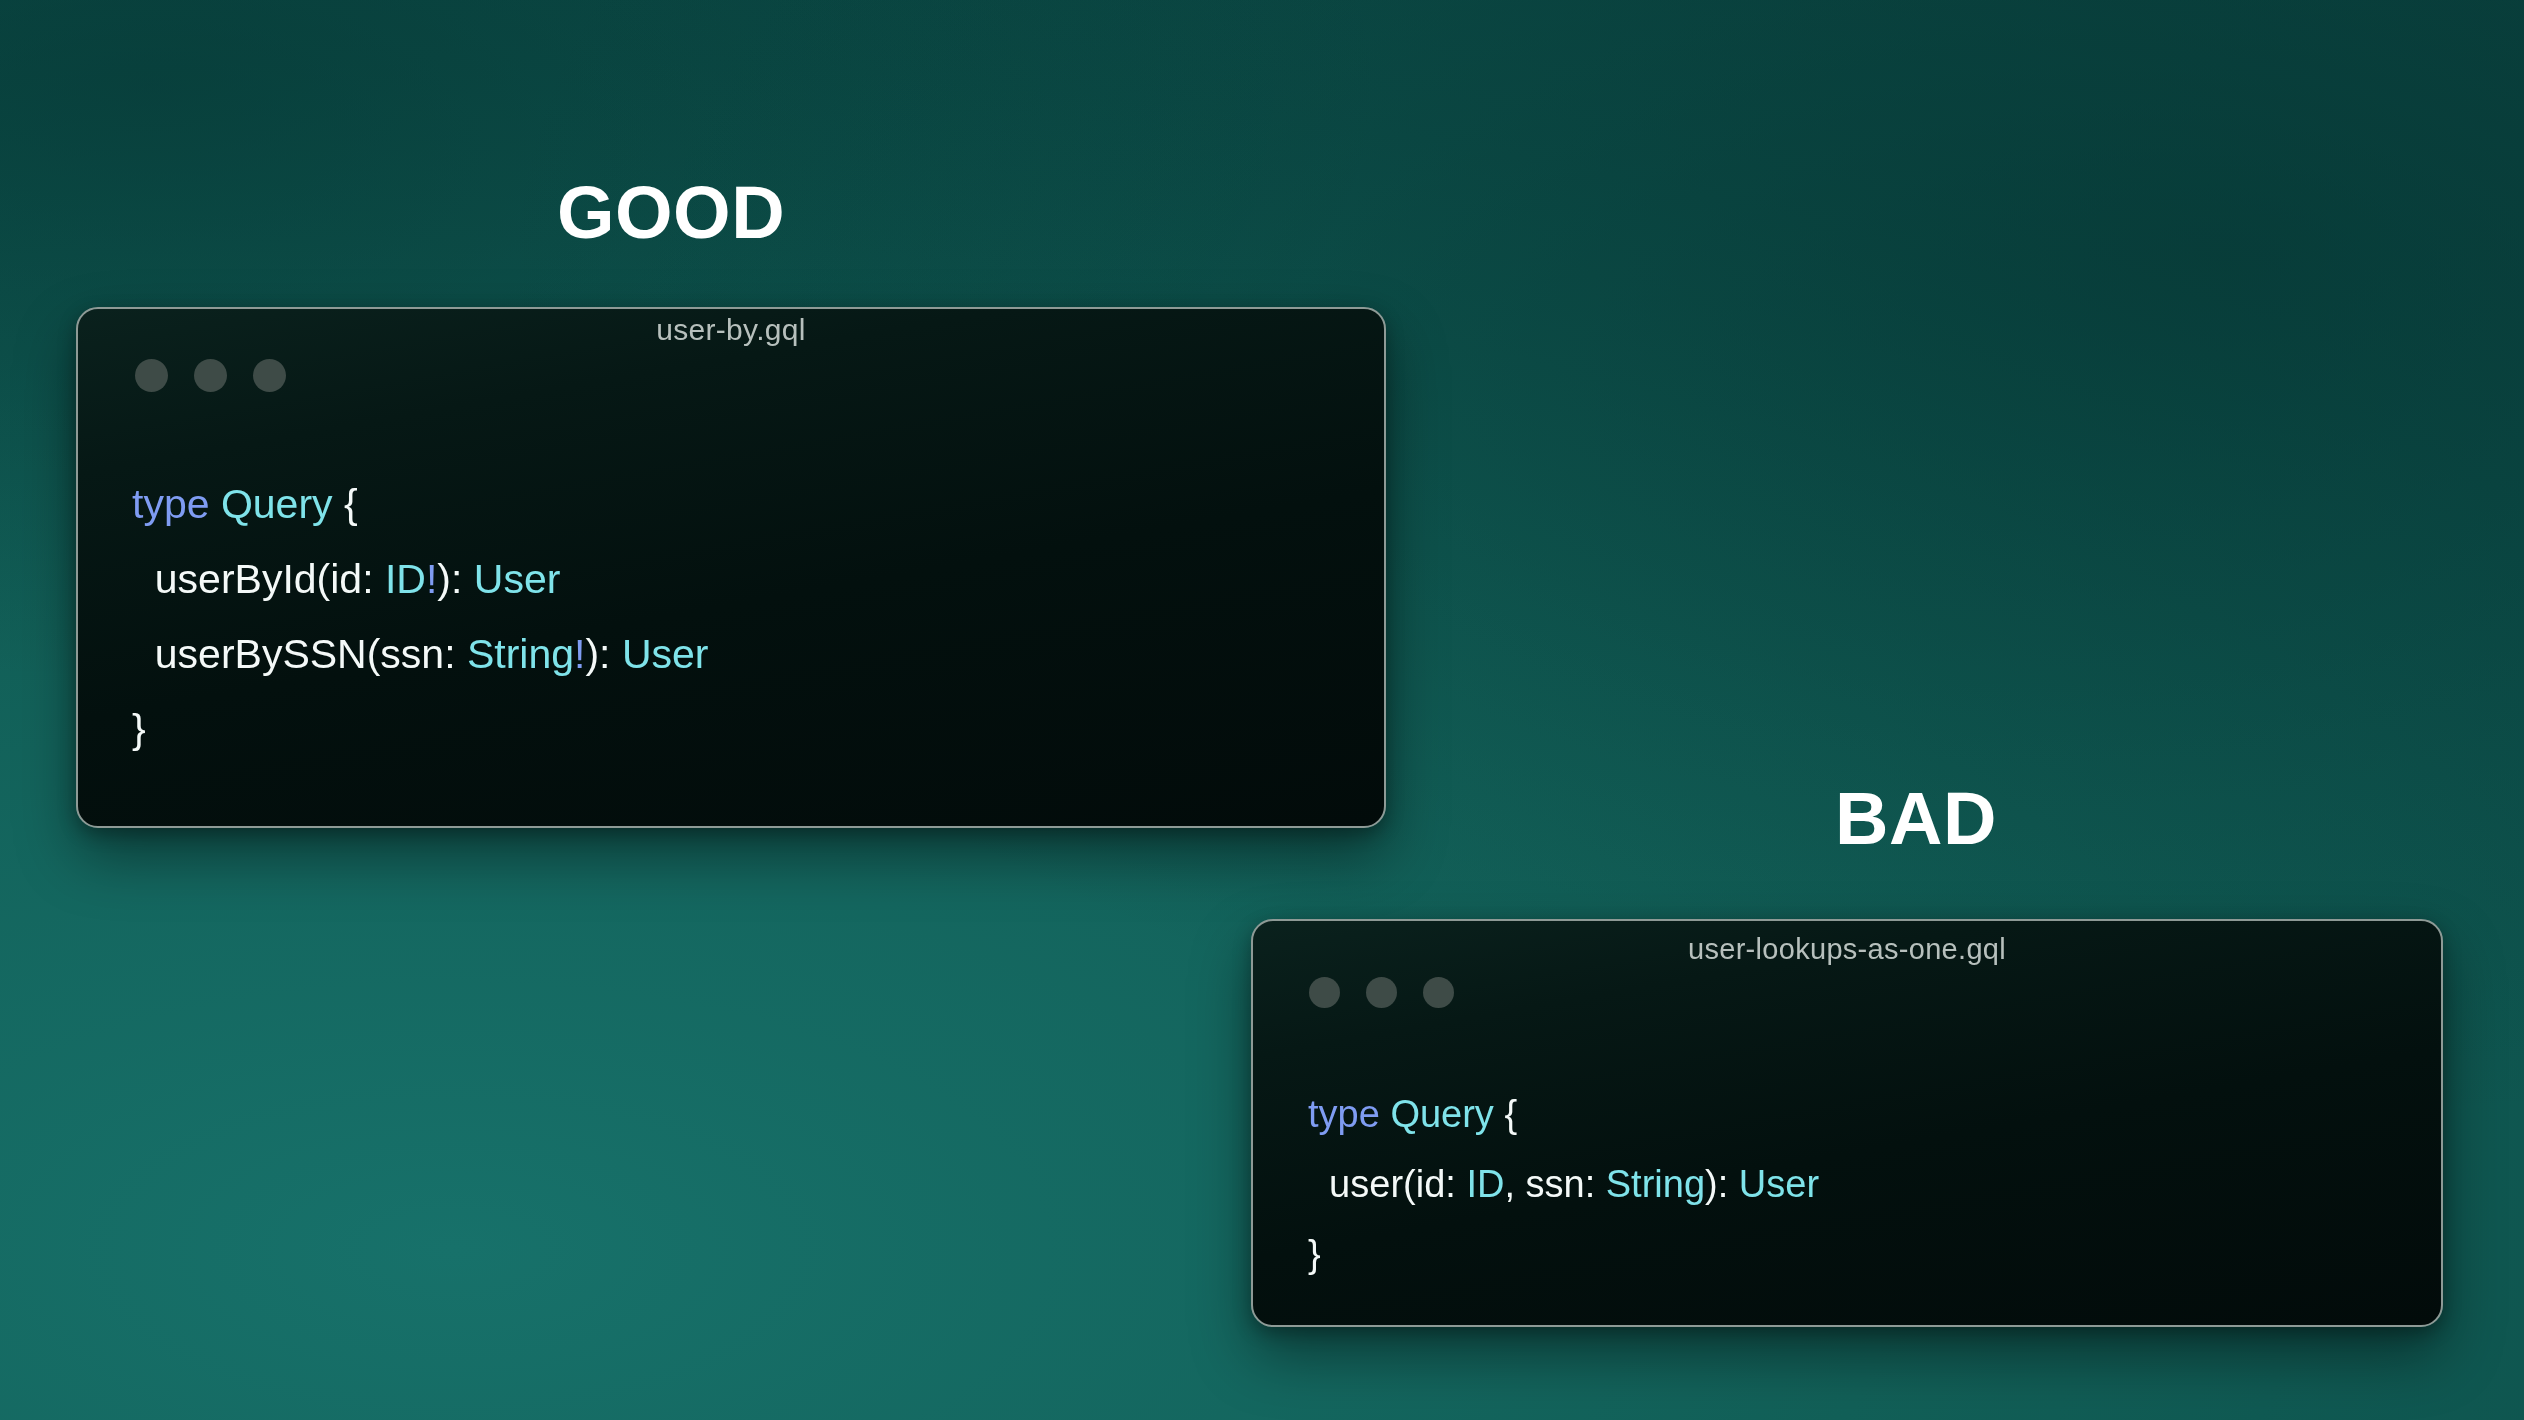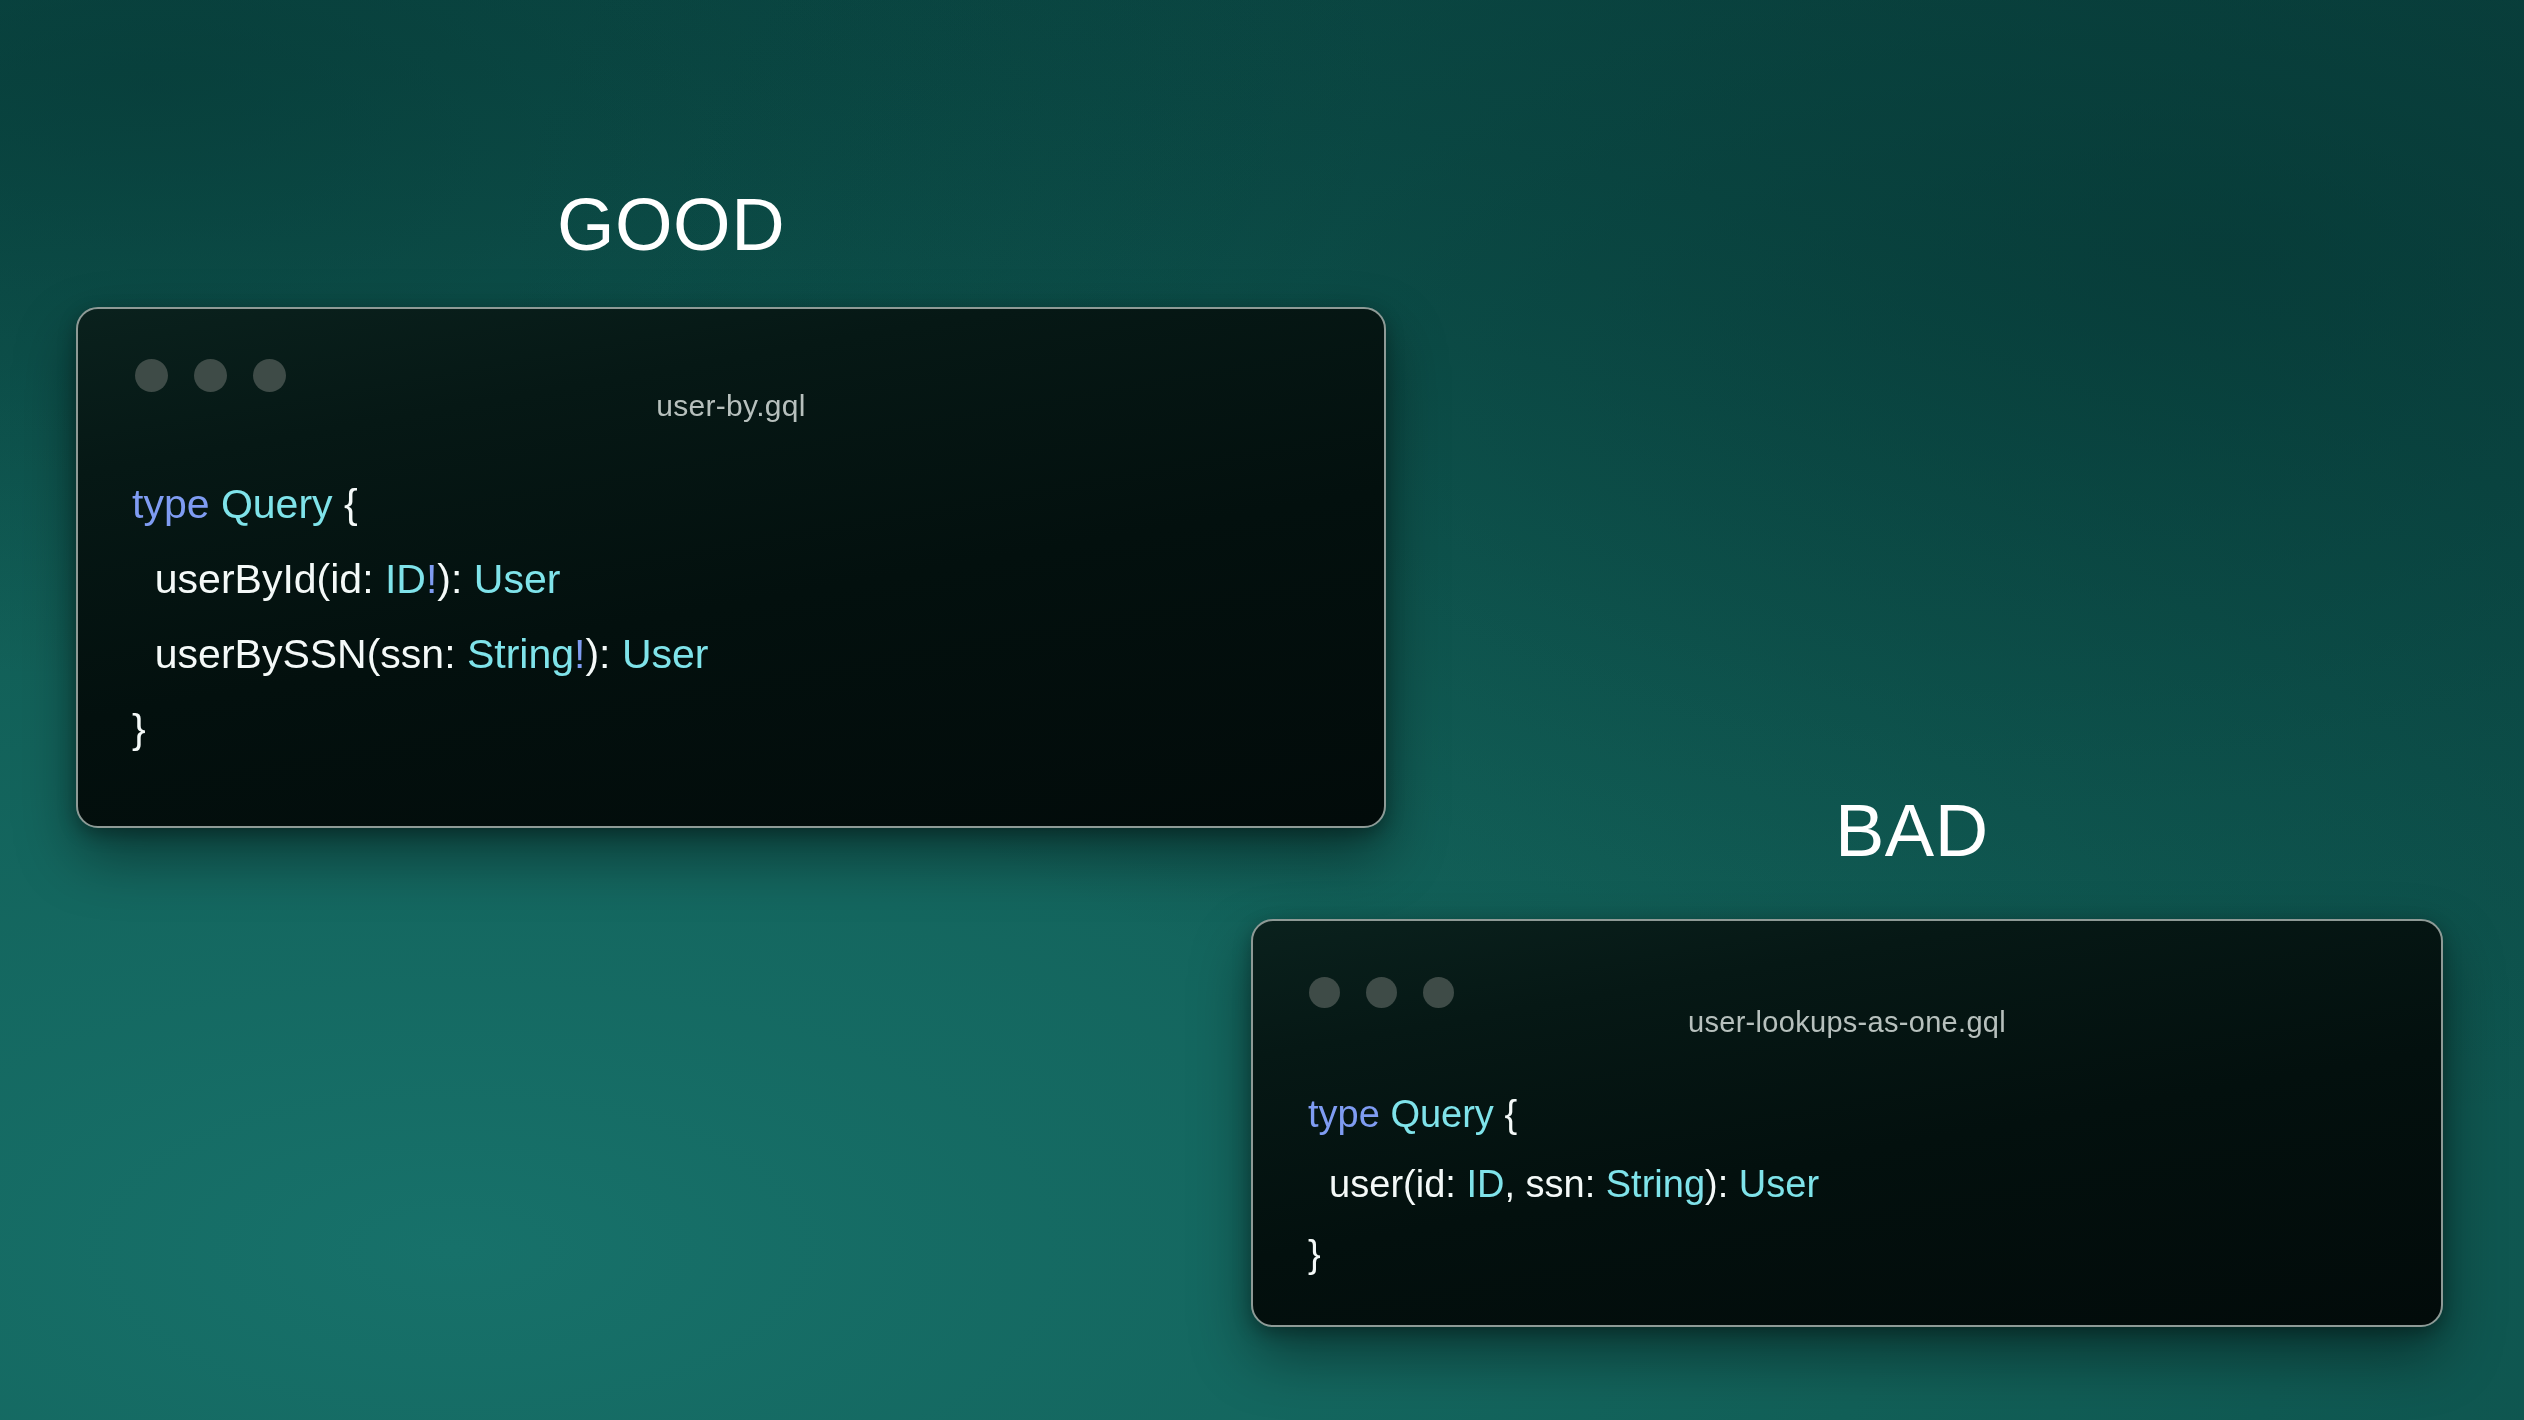--- a/index.html
+++ b/index.html
@@ -29,26 +29,25 @@
     pointer-events: none;
     background:
       radial-gradient(ellipse 95% 85% at 88% 18%, rgba(4,48,46,0.55) 0%, rgba(4,48,46,0.18) 45%, rgba(0,0,0,0) 72%),
       radial-gradient(ellipse 70% 60% at 6% 6%, rgba(3,46,44,0.45) 0%, rgba(0,0,0,0) 70%);
   }
 
   
   .label {
     position: absolute;
     color: #ffffff;
-    font-weight: 400;
+    font-weight: 700;
     letter-spacing: 0.5px;
     line-height: 1;
     white-space: nowrap;
     z-index: 4;
-    margin-top: 12px;
   }
   #label-good {
     left: 557px;
     top: 176px;
     font-size: 74px;
   }
   #label-bad {
     left: 1835px;
     top: 782px;
     font-size: 74px;
@@ -79,21 +78,21 @@
     left: 1251px;
     top: 919px;
     width: 1188px;
     height: 404px;
   }
 
   .titlebar {
     position: relative;
     height: 112px;
     display: flex;
-    align-items: flex-end;
+    align-items: flex-start;
   }
   #window-bad .titlebar {
     height: 104px;
     margin-top: 12px;
   }
 
   .dots {
     position: absolute;
     display: flex;
     gap: 26px;

